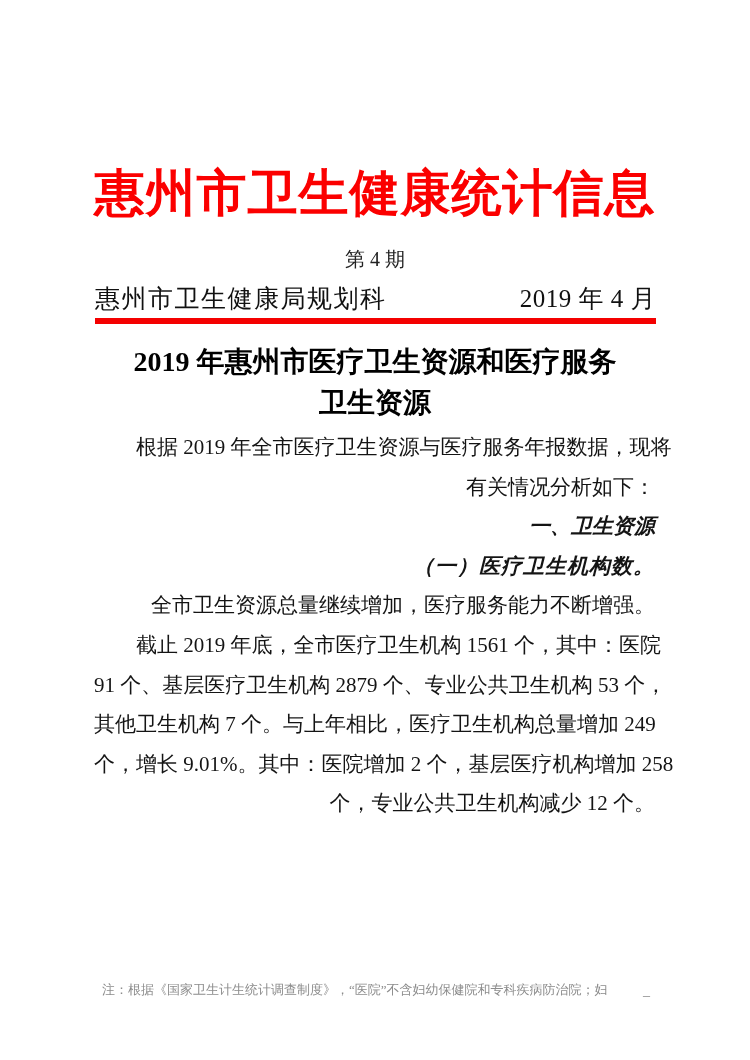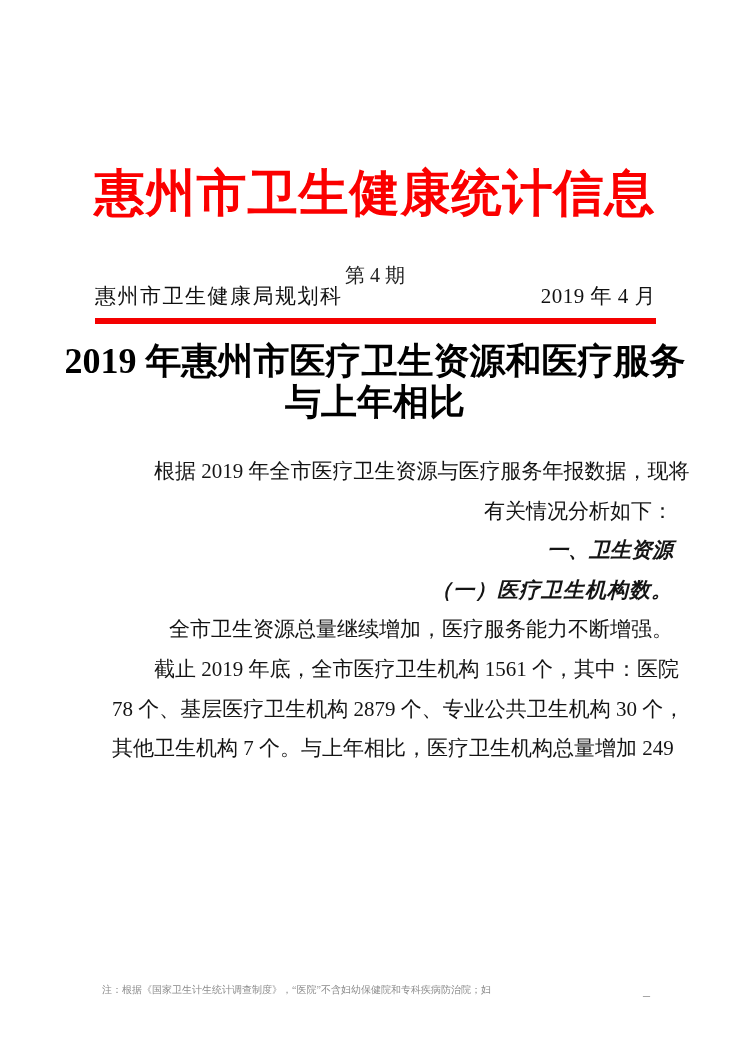--- a/index.html
+++ b/index.html
@@ -26,80 +26,78 @@
     white-space: nowrap;
   }
   .issue {
     position: absolute;
     top: 246px;
     left: 0;
     width: 750px;
     text-align: center;
     font-size: 20px;
     color: #222;
-    margin-top: 16px;
   }
   .pub-row {
     position: absolute;
     top: 282px;
     left: 95px;
     width: 561px;
     display: flex;
     justify-content: space-between;
     align-items: baseline;
-    font-size: 21px;
+    font-size: 25px;
     color: #111;
   }
   .pub-left { letter-spacing: 1.5px; font-style: normal; }
   .pub-right { letter-spacing: 0.5px; text-align: right; }
   .red-rule {
     position: absolute;
     top: 318px;
     left: 95px;
     width: 561px;
     height: 6px;
     background: #f40000;
   }
   .doc-title {
     position: absolute;
     top: 341px;
     left: 0;
     width: 750px;
     text-align: center;
-    font-size: 36px;
+    font-size: 28px;
     font-weight: bold;
     line-height: 41px;
     color: #000;
   }
   .body-text {
     position: absolute;
     top: 428px;
-    left: 112px;
+    left: 94px;
     width: 561px;
     font-size: 21px;
     color: #141414;
-    margin-top: 24px;
   }
   .line {
     height: 39.6px;
     line-height: 39.6px;
     white-space: nowrap;
     text-align: right;
   }
   .line.fill { text-align: justify; text-align-last: justify; }
   .line.indent { text-indent: 42px; }
   .line.indent-sm { text-indent: 33px; }
   .line.bold { font-weight: bold; font-style: italic; }
   .line.kai { letter-spacing: 1px; }
   .footnote {
     position: absolute;
     top: 980px;
     left: 102px;
     width: 570px;
-    font-size: 10px;
+    font-size: 13px;
     line-height: 20.5px;
     color: #8c8c8c;
   }
   .footnote div { white-space: nowrap; }
   .footnote-artifact {
     position: absolute;
     top: 983px;
     left: 643px;
     font-size: 14px;
     color: #8c8c8c;
@@ -114,30 +112,32 @@
 
 <div class="pub-row">
   <span class="pub-left">惠州市卫生健康局规划科</span>
   <span class="pub-right">2019 年 4 月</span>
 </div>
 
 <div class="red-rule"></div>
 
 <div class="doc-title">
   <div>2019 年惠州市医疗卫生资源和医疗服务</div>
-  <div>与上年相比</div>
+  <div>卫生资源</div>
 </div>
 
 <div class="body-text">
   <div class="line fill indent">根据 2019 年全市医疗卫生资源与医疗服务年报数据，现将</div>
   <div class="line">有关情况分析如下：</div>
   <div class="line bold indent">一、卫生资源</div>
   <div class="line bold kai indent-sm">（一）医疗卫生机构数。</div>
   <div class="line indent">全市卫生资源总量继续增加，医疗服务能力不断增强。</div>
   <div class="line fill indent">截止 2019 年底，全市医疗卫生机构 1561 个，其中：医院</div>
-  <div class="line fill">78 个、基层医疗卫生机构 2879 个、专业公共卫生机构 30 个，</div>
+  <div class="line fill">91 个、基层医疗卫生机构 2879 个、专业公共卫生机构 53 个，</div>
   <div class="line fill">其他卫生机构 7 个。与上年相比，医疗卫生机构总量增加 249</div>
+  <div class="line fill">个，增长 9.01%。其中：医院增加 2 个，基层医疗机构增加 258</div>
+  <div class="line">个，专业公共卫生机构减少 12 个。</div>
 </div>
 
 <div class="footnote">
   <div>注：根据《国家卫生计生统计调查制度》，“医院”不含妇幼保健院和专科疾病防治院；妇</div>
 </div>
 <span class="footnote-artifact">_</span>
 
 </body></html>

